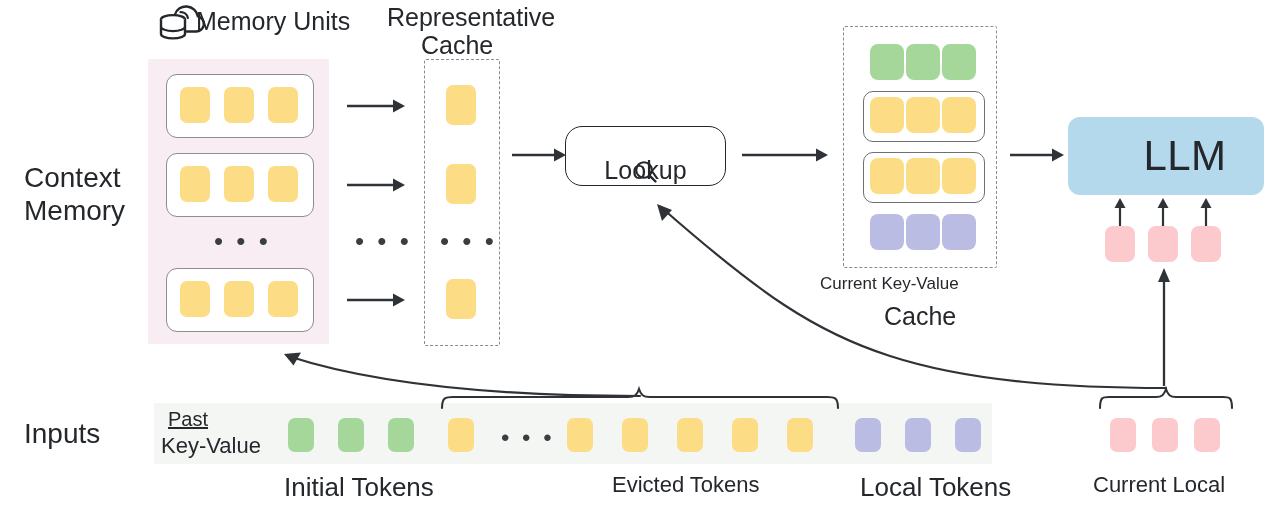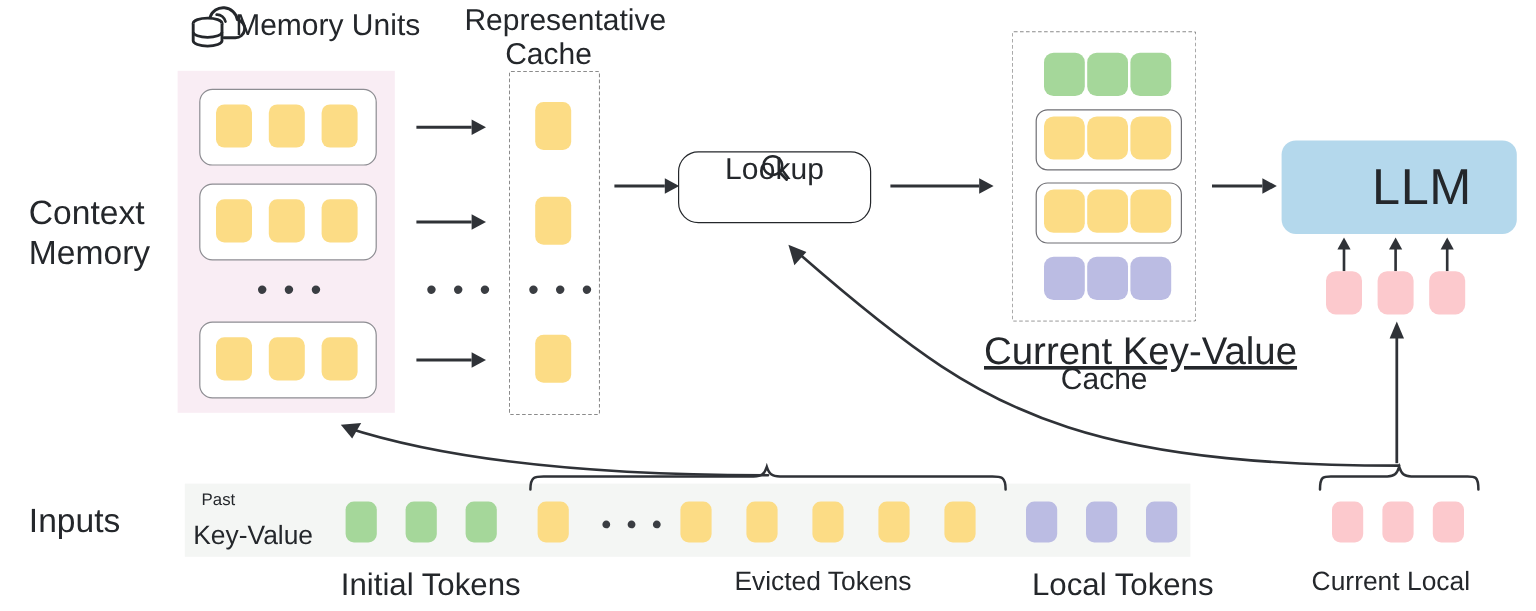--- a/index.html
+++ b/index.html
@@ -11,21 +11,21 @@
   .chip.sq{border-radius:8px;}
   
   #mem-panel{position:absolute;background:#f9edf4;}
   .mem-unit{position:absolute;border:1.4px solid #8d8d92;border-radius:11px;background:#ffffff;}
   
   .dashed{position:absolute;border:1.7px dashed #8b8b8b;border-radius:2px;background:transparent;}
   
   .grp{position:absolute;border:1.3px solid #6f6f74;border-radius:10px;background:#ffffff;}
   
   #lookup-pill{position:absolute;border:1.8px solid #24272b;border-radius:17px;background:#ffffff;
-      display:flex;align-items:flex-start;justify-content:center;gap:7px;}
+      display:flex;align-items:flex-end;justify-content:center;gap:7px;}
   #lookup-pill .txt{font-size:25px;letter-spacing:.1px;}
   
   #llm-box{position:absolute;background:#b4d8ec;border-radius:12px;
       display:flex;align-items:center;justify-content:center;}
   #llm-box .txt{font-size:42px;letter-spacing:.5px;color:#24272b;margin-left:38px;}
   
   #inputs-band{position:absolute;background:#f4f6f4;}
   svg{position:absolute;overflow:visible;}
   .ell{position:absolute;color:#3a3d42;font-size:26px;letter-spacing:3px;line-height:1;}
 </style>
@@ -118,21 +118,21 @@
 
 <div class="grp" style="left:863px;top:152px;width:120px;height:49px;"></div>
 <div class="chip sq" style="left:870px;top:158px;width:34px;height:36px;background:#fcdc85;"></div>
 <div class="chip sq" style="left:906px;top:158px;width:34px;height:36px;background:#fcdc85;"></div>
 <div class="chip sq" style="left:942px;top:158px;width:34px;height:36px;background:#fcdc85;"></div>
 
 <div class="chip sq" style="left:870px;top:214px;width:34px;height:36px;background:#bbbce3;"></div>
 <div class="chip sq" style="left:906px;top:214px;width:34px;height:36px;background:#bbbce3;"></div>
 <div class="chip sq" style="left:942px;top:214px;width:34px;height:36px;background:#bbbce3;"></div>
 
-<div class="lbl" style="left:820px;top:274px;font-size:32px;text-decoration:underline;">Current Key-Value</div>
+<div class="lbl" style="left:820px;top:274px;font-size:17px;">Current Key-Value</div>
 <div class="lbl" style="left:884px;top:302px;font-size:25px;">Cache</div>
 
 <svg style="left:1010px;top:144px;" width="56" height="22" viewBox="0 0 56 22">
   <line x1="0" y1="11" x2="42" y2="11" stroke="#2f3237" stroke-width="2.4"></line>
   <path d="M42 4.5 L54 11 L42 17.5 Z" fill="#2f3237"></path>
 </svg>
 
 <div id="llm-box" style="left:1068px;top:117px;width:196px;height:78px;">
   <span class="txt">LLM</span>
 </div>
@@ -156,21 +156,21 @@
 
 <svg style="left:1155px;top:268px;" width="18" height="118" viewBox="0 0 18 118">
   <line x1="9" y1="118" x2="9" y2="13" stroke="#2f3237" stroke-width="2.3"></line>
   <path d="M3 14 L9 0 L15 14 Z" fill="#2f3237"></path>
 </svg>
 
 <div class="lbl" style="left:24px;top:417px;font-size:28px;">Inputs</div>
 
 <div id="inputs-band" style="left:154px;top:403px;width:838px;height:61px;"></div>
 
-<div class="lbl" style="left:168px;top:408px;font-size:14px;">Past</div>
+<div class="lbl" style="left:168px;top:408px;font-size:20px;text-decoration:underline;">Past</div>
 <div class="lbl" style="left:161px;top:433px;font-size:22px;">Key-Value</div>
 
 <div class="chip" style="left:288px;top:418px;width:26px;height:34px;background:#a5d79a;"></div>
 <div class="chip" style="left:338px;top:418px;width:26px;height:34px;background:#a5d79a;"></div>
 <div class="chip" style="left:388px;top:418px;width:26px;height:34px;background:#a5d79a;"></div>
 
 <div class="chip" style="left:448px;top:418px;width:26px;height:34px;background:#fcdc85;"></div>
 <div class="ell" style="left:501px;top:426px;font-size:24px;">• • •</div>
 <div class="chip" style="left:567px;top:418px;width:26px;height:34px;background:#fcdc85;"></div>
 <div class="chip" style="left:622px;top:418px;width:26px;height:34px;background:#fcdc85;"></div>

